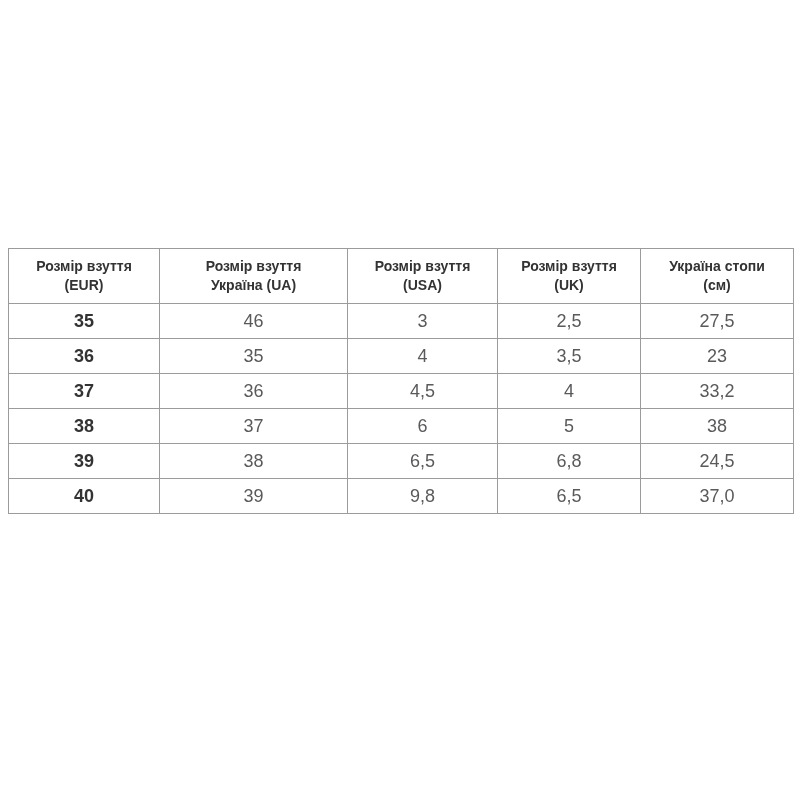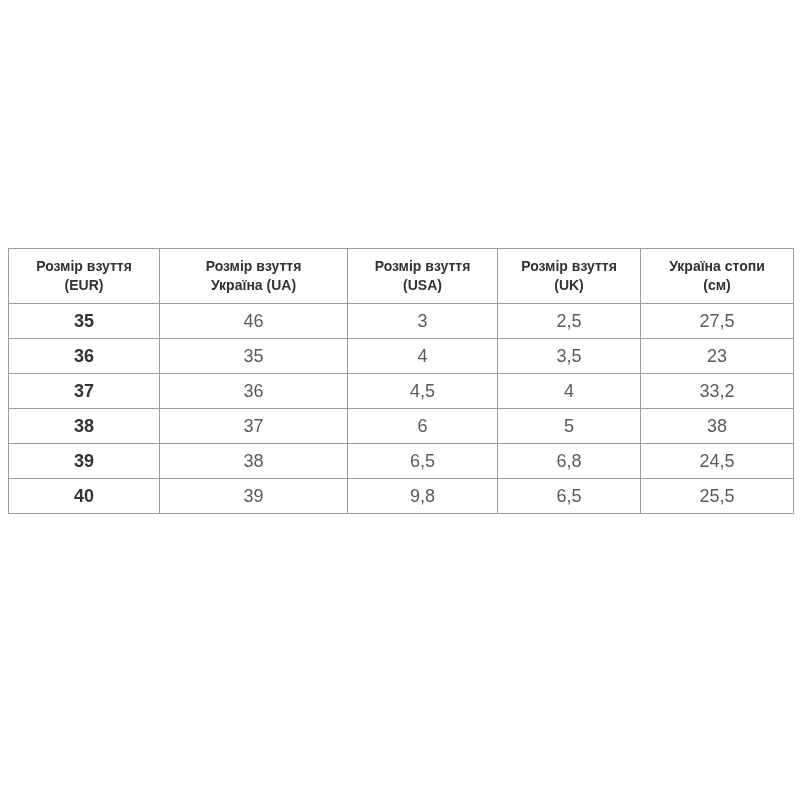--- a/index.html
+++ b/index.html
@@ -131,17 +131,17 @@
         <td>38</td>
         <td>6,5</td>
         <td>6,8</td>
         <td>24,5</td>
       </tr>
       <tr>
         <td class="c0">40</td>
         <td>39</td>
         <td>9,8</td>
         <td>6,5</td>
-        <td>25,5</td>
+        <td>37,0</td>
       </tr>
     </tbody>
   </table>
 </div>
 
 </body></html>

